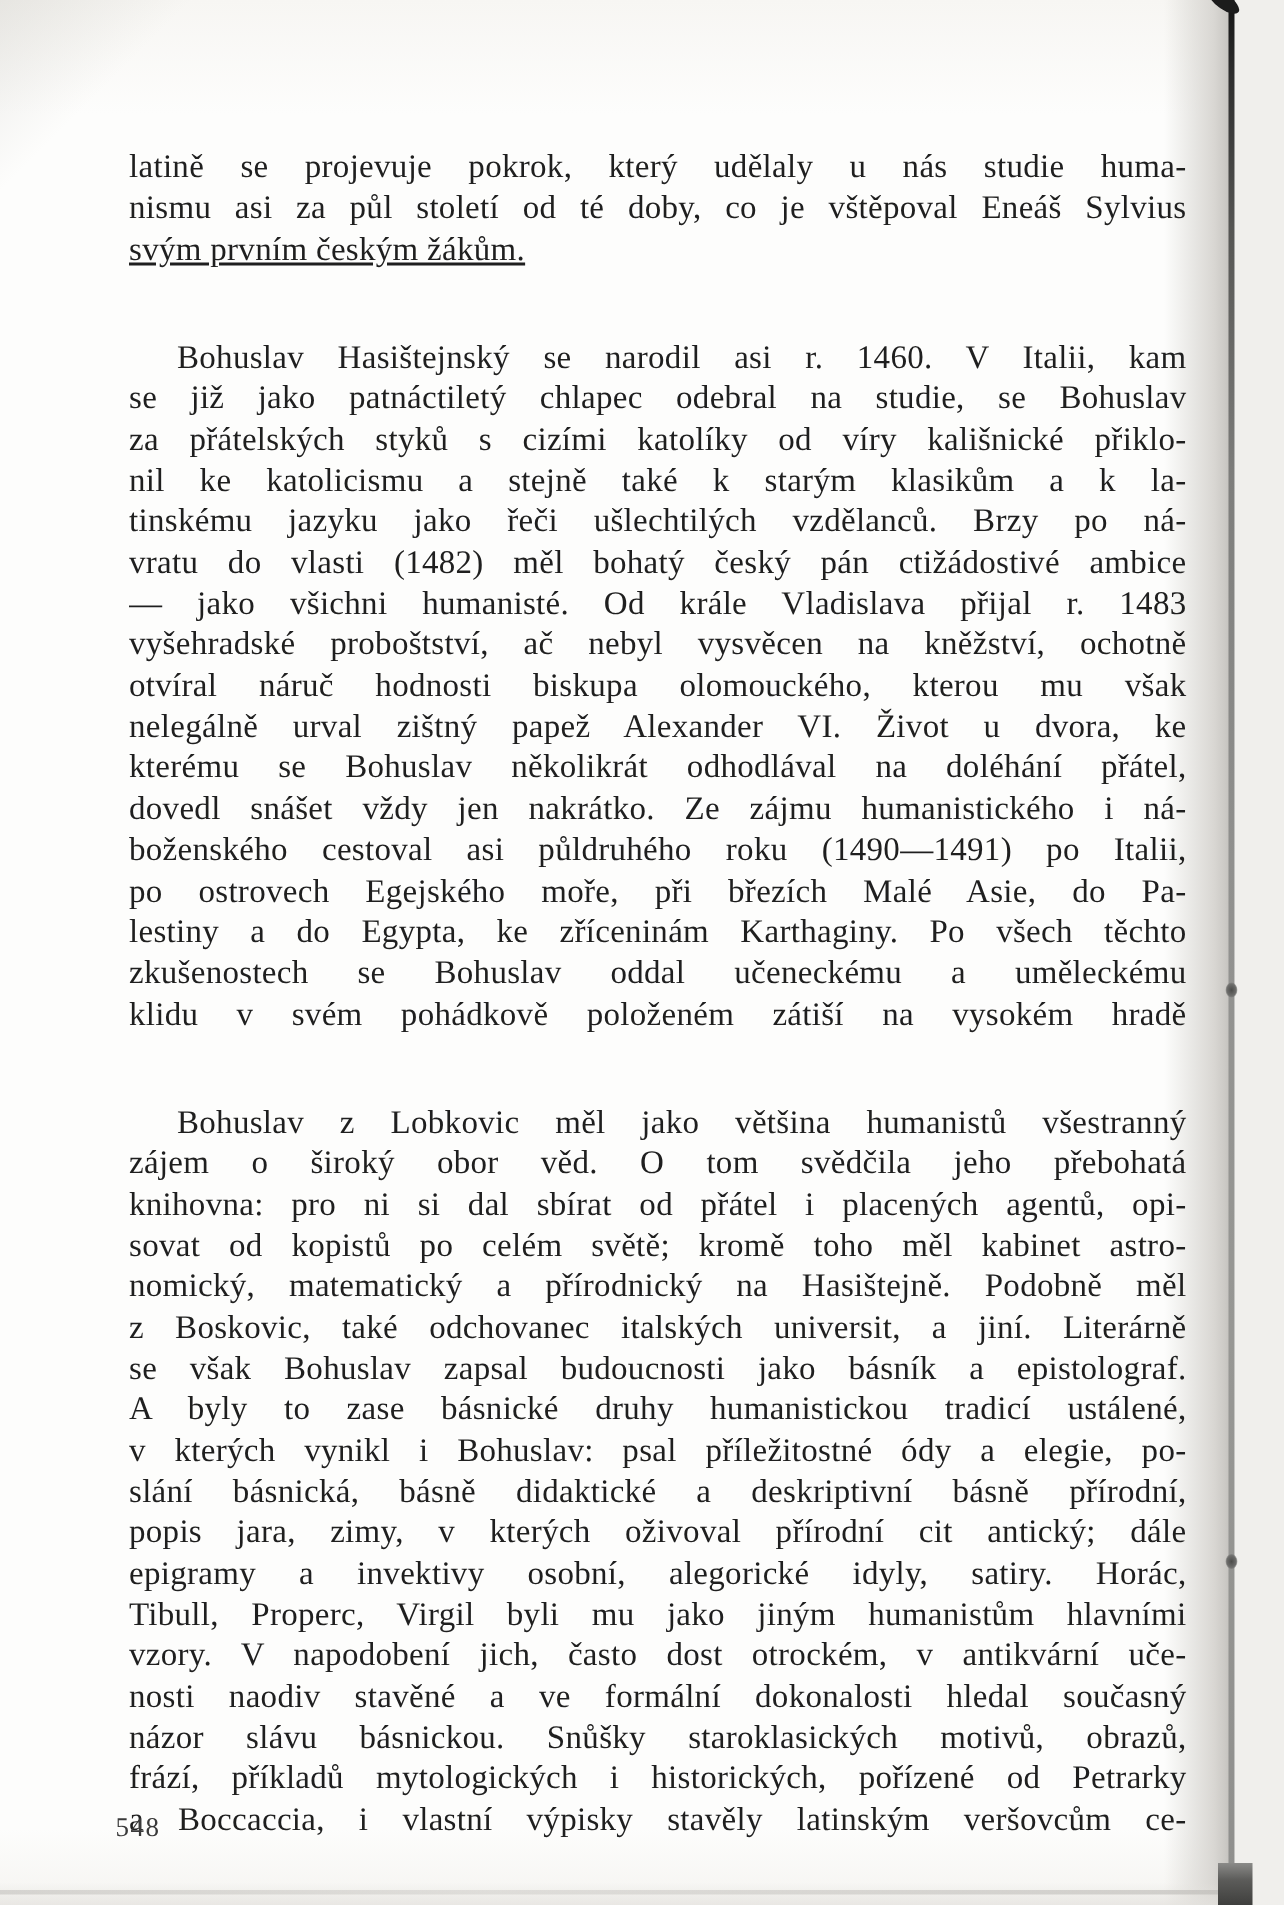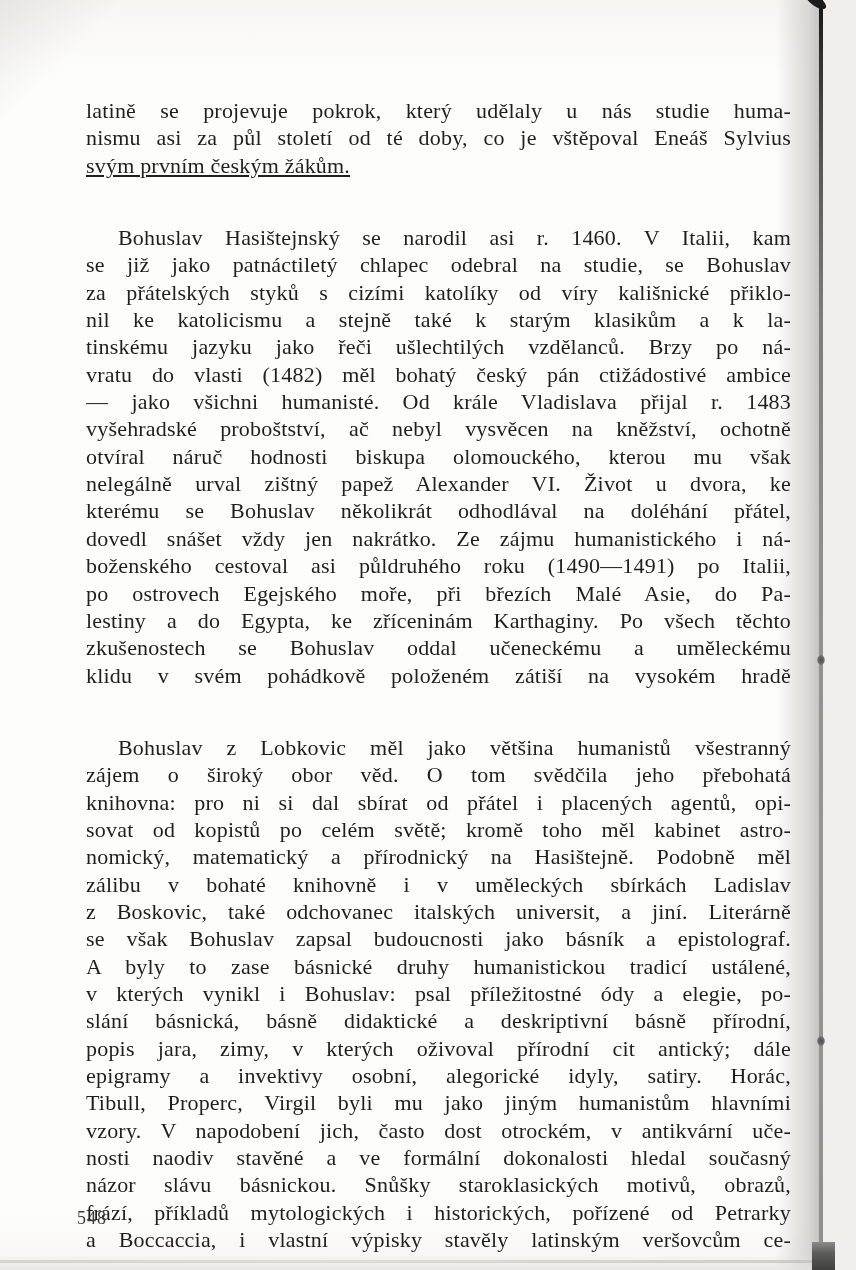--- a/index.html
+++ b/index.html
@@ -180,21 +180,20 @@
     <div class="line">boženského cestoval asi půldruhého roku (1490—1491) po Italii,</div>
     <div class="line">po ostrovech Egejského moře, při březích Malé Asie, do Pa-</div>
     <div class="line">lestiny a do Egypta, ke zříceninám Karthaginy. Po všech těchto</div>
     <div class="line">zkušenostech se Bohuslav oddal učeneckému a uměleckému</div>
     <div class="line">klidu v svém pohádkově položeném zátiší na vysokém hradě</div>
     <div class="line indent">Bohuslav z Lobkovic měl jako většina humanistů všestranný</div>
     <div class="line">zájem o široký obor věd. O tom svědčila jeho přebohatá</div>
     <div class="line">knihovna: pro ni si dal sbírat od přátel i placených agentů, opi-</div>
     <div class="line">sovat od kopistů po celém světě; kromě toho měl kabinet astro-</div>
     <div class="line">nomický, matematický a přírodnický na Hasištejně. Podobně měl</div>
-    <div class="line">zálibu v bohaté knihovně i v uměleckých sbírkách Ladislav</div>
     <div class="line">z Boskovic, také odchovanec italských universit, a jiní. Literárně</div>
     <div class="line">se však Bohuslav zapsal budoucnosti jako básník a epistolograf.</div>
     <div class="line">A byly to zase básnické druhy humanistickou tradicí ustálené,</div>
     <div class="line">v kterých vynikl i Bohuslav: psal příležitostné ódy a elegie, po-</div>
     <div class="line">slání básnická, básně didaktické a deskriptivní básně přírodní,</div>
     <div class="line">popis jara, zimy, v kterých oživoval přírodní cit antický; dále</div>
     <div class="line">epigramy a invektivy osobní, alegorické idyly, satiry. Horác,</div>
     <div class="line">Tibull, Properc, Virgil byli mu jako jiným humanistům hlavními</div>
     <div class="line">vzory. V napodobení jich, často dost otrockém, v antikvární uče-</div>
     <div class="line">nosti naodiv stavěné a ve formální dokonalosti hledal současný</div>

